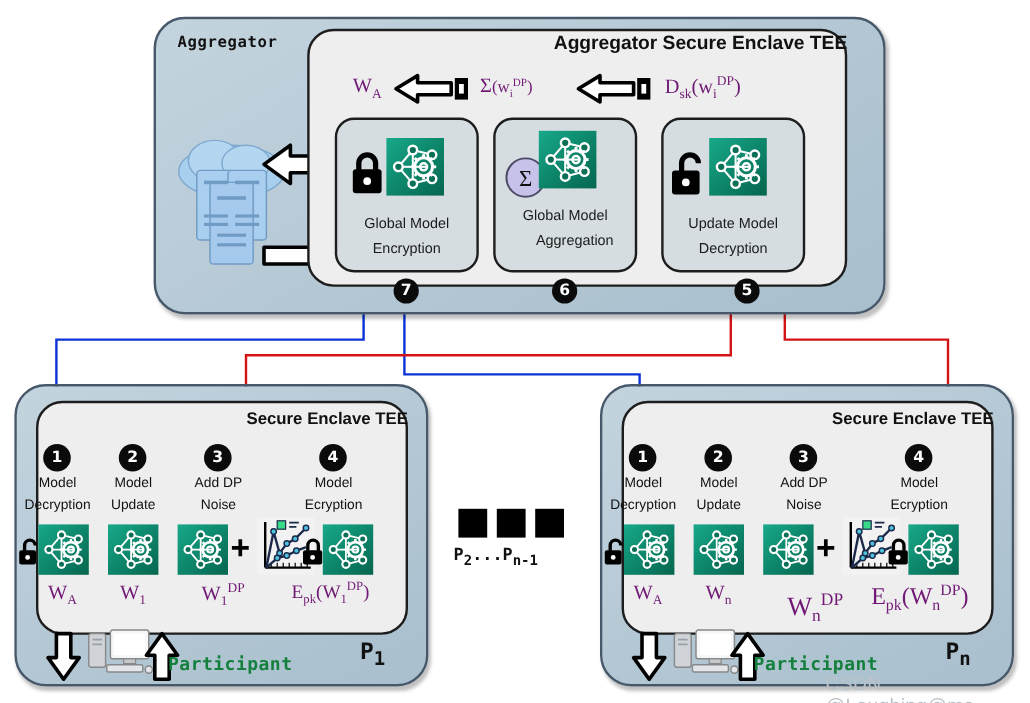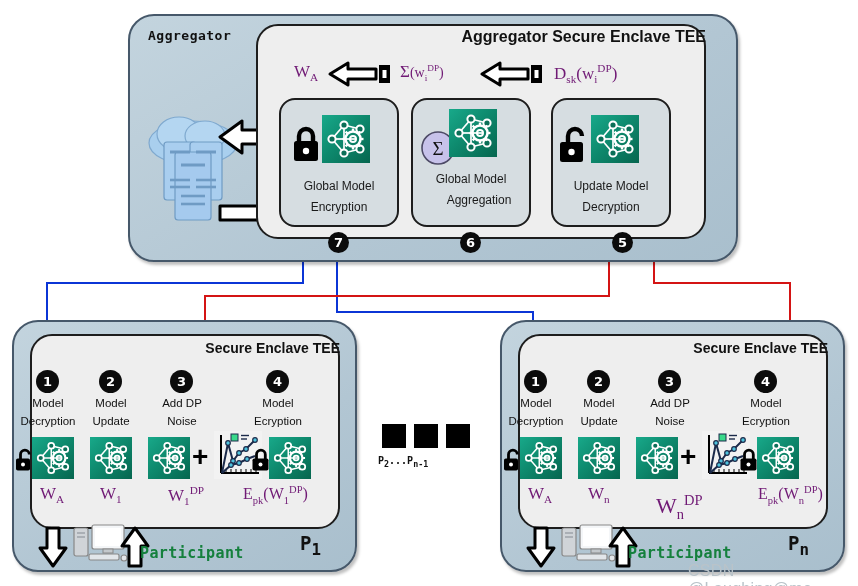--- a/index.html
+++ b/index.html
@@ -247,21 +247,21 @@
       </g>
     </svg>
   </div>
   <div class="card-text" style="left:551px;top:178px;width:120px">Update Model</div>
   <div class="card-text" style="left:551px;top:199px;width:120px">Decryption</div>
   <div class="numcircle" style="left:612px;top:232px;width:21px;height:21px">5</div>
 
   <div class="blksq" style="left:382px;top:424px;width:24px;height:24px"></div>
   <div class="blksq" style="left:414px;top:424px;width:24px;height:24px"></div>
   <div class="blksq" style="left:446px;top:424px;width:24px;height:24px"></div>
-  <div class="abs p-label" style="left:378px;top:455px;font-size:10px">P<sub>2</sub>...P<sub>n-1</sub></div>
+  <div class="abs p-label" style="left:378px;top:455px;font-size:14px">P<sub>2</sub>...P<sub>n-1</sub></div>
 
   <div class="panel" style="left:12px;top:320px;width:345px;height:252px"></div>
   <div class="enclave" style="left:30px;top:334px;width:310px;height:195px"></div>
   <div class="abs tee-title" style="left:30px;top:340px;width:310px;font-size:14px">Secure Enclave TEE</div>
 
   <div class="numcircle" style="left:36px;top:370px;width:23px;height:23px">1</div>
   <div class="numcircle" style="left:99px;top:370px;width:23px;height:23px">2</div>
   <div class="numcircle" style="left:170px;top:370px;width:23px;height:23px">3</div>
   <div class="numcircle" style="left:266px;top:370px;width:23px;height:23px">4</div>
 
@@ -658,21 +658,21 @@
           <line x1="7.2" y1="-7.2" x2="4.8" y2="-4.8"></line>
             <line x1="-4.8" y1="4.8" x2="-7.2" y2="7.2"></line>
         </g>
       </g>
     </svg>
   </div>
 
   <div class="formula" style="left:528px;top:484px;font-size:17px">W<sub>A</sub></div>
   <div class="formula" style="left:588px;top:484px;font-size:17px">W<sub>n</sub></div>
   <div class="formula" style="left:656px;top:492px;font-size:22px">W<sub>n</sub><sup>DP</sup></div>
-  <div class="formula" style="left:758px;top:484px;font-size:16px">E<sub>pk</sub>(W<sub>n</sub><sup>DP</sup>)</div>
+  <div class="formula" style="left:726px;top:484px;font-size:20px">E<sub>pk</sub>(W<sub>n</sub><sup>DP</sup>)</div>
 
   <svg class="abs" style="left:526px;top:526px;width:30px;height:42px" viewBox="0 0 30 42">
     <polygon points="15,40 2,22 9,22 9,2 21,2 21,22 28,22" fill="#fff" stroke="#000" stroke-width="3" stroke-linejoin="round"></polygon>
   </svg>
   <svg class="abs" style="left:560px;top:520px;width:58px;height:46px" viewBox="0 0 58 46">
     <rect x="2" y="8" width="14" height="28" rx="2" fill="#d0d4d8" stroke="#888" stroke-width="1.2"></rect>
     <line x1="5" y1="13" x2="13" y2="13" stroke="#9aa0a6" stroke-width="1.4"></line>
     <line x1="5" y1="17" x2="13" y2="17" stroke="#9aa0a6" stroke-width="1.4"></line>
     <rect x="20" y="5" width="32" height="24" rx="2" fill="#f4f6f8" stroke="#888" stroke-width="1.2"></rect>
     <rect x="23" y="8" width="26" height="18" fill="#ffffff"></rect>

